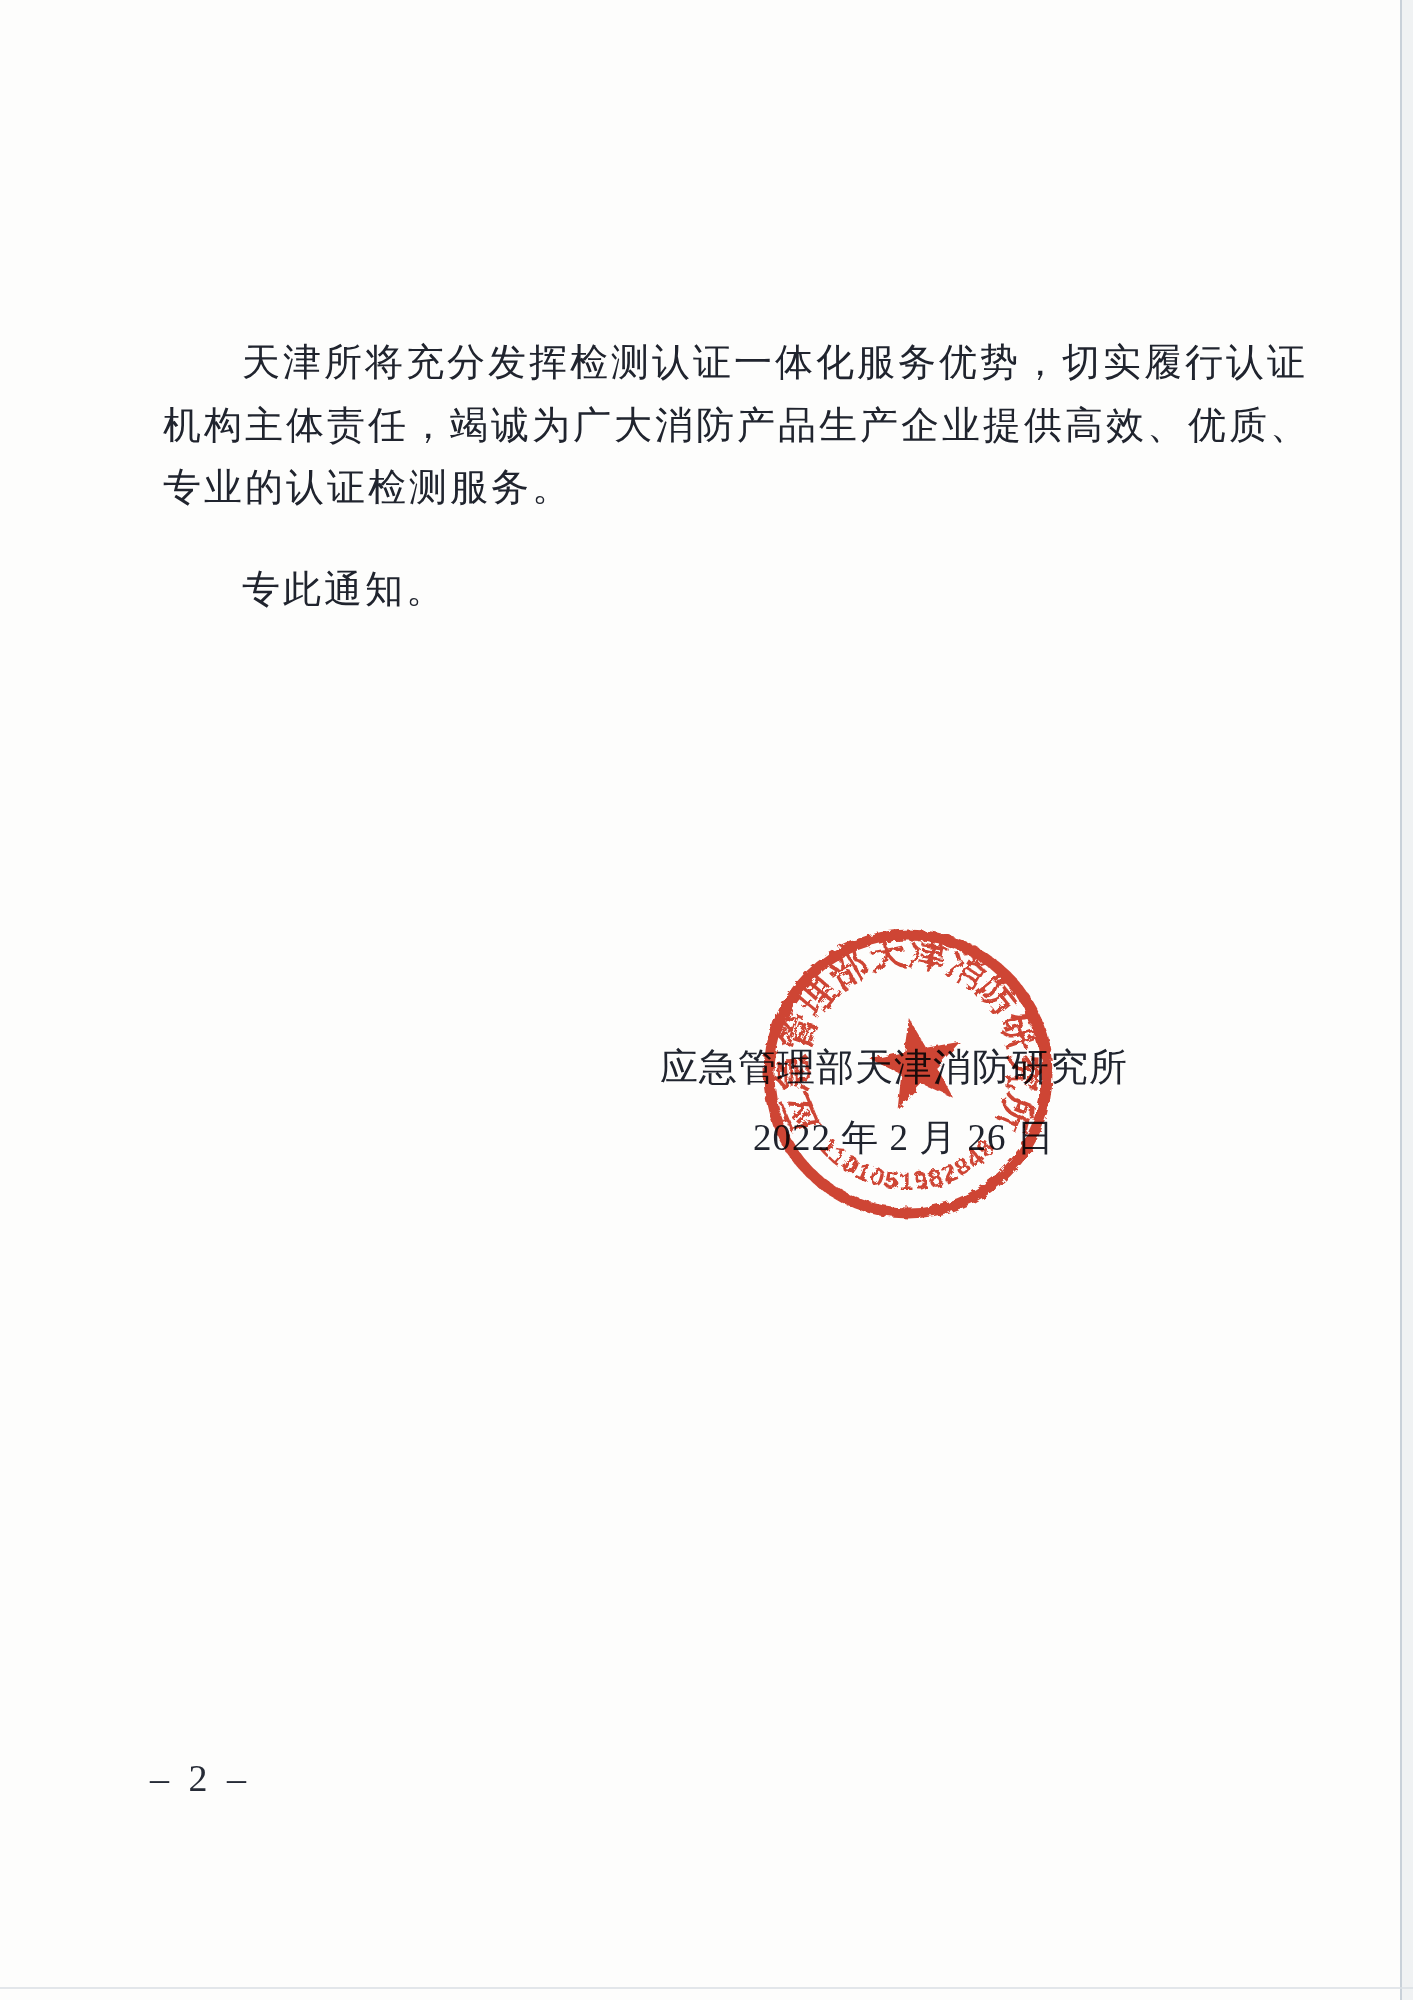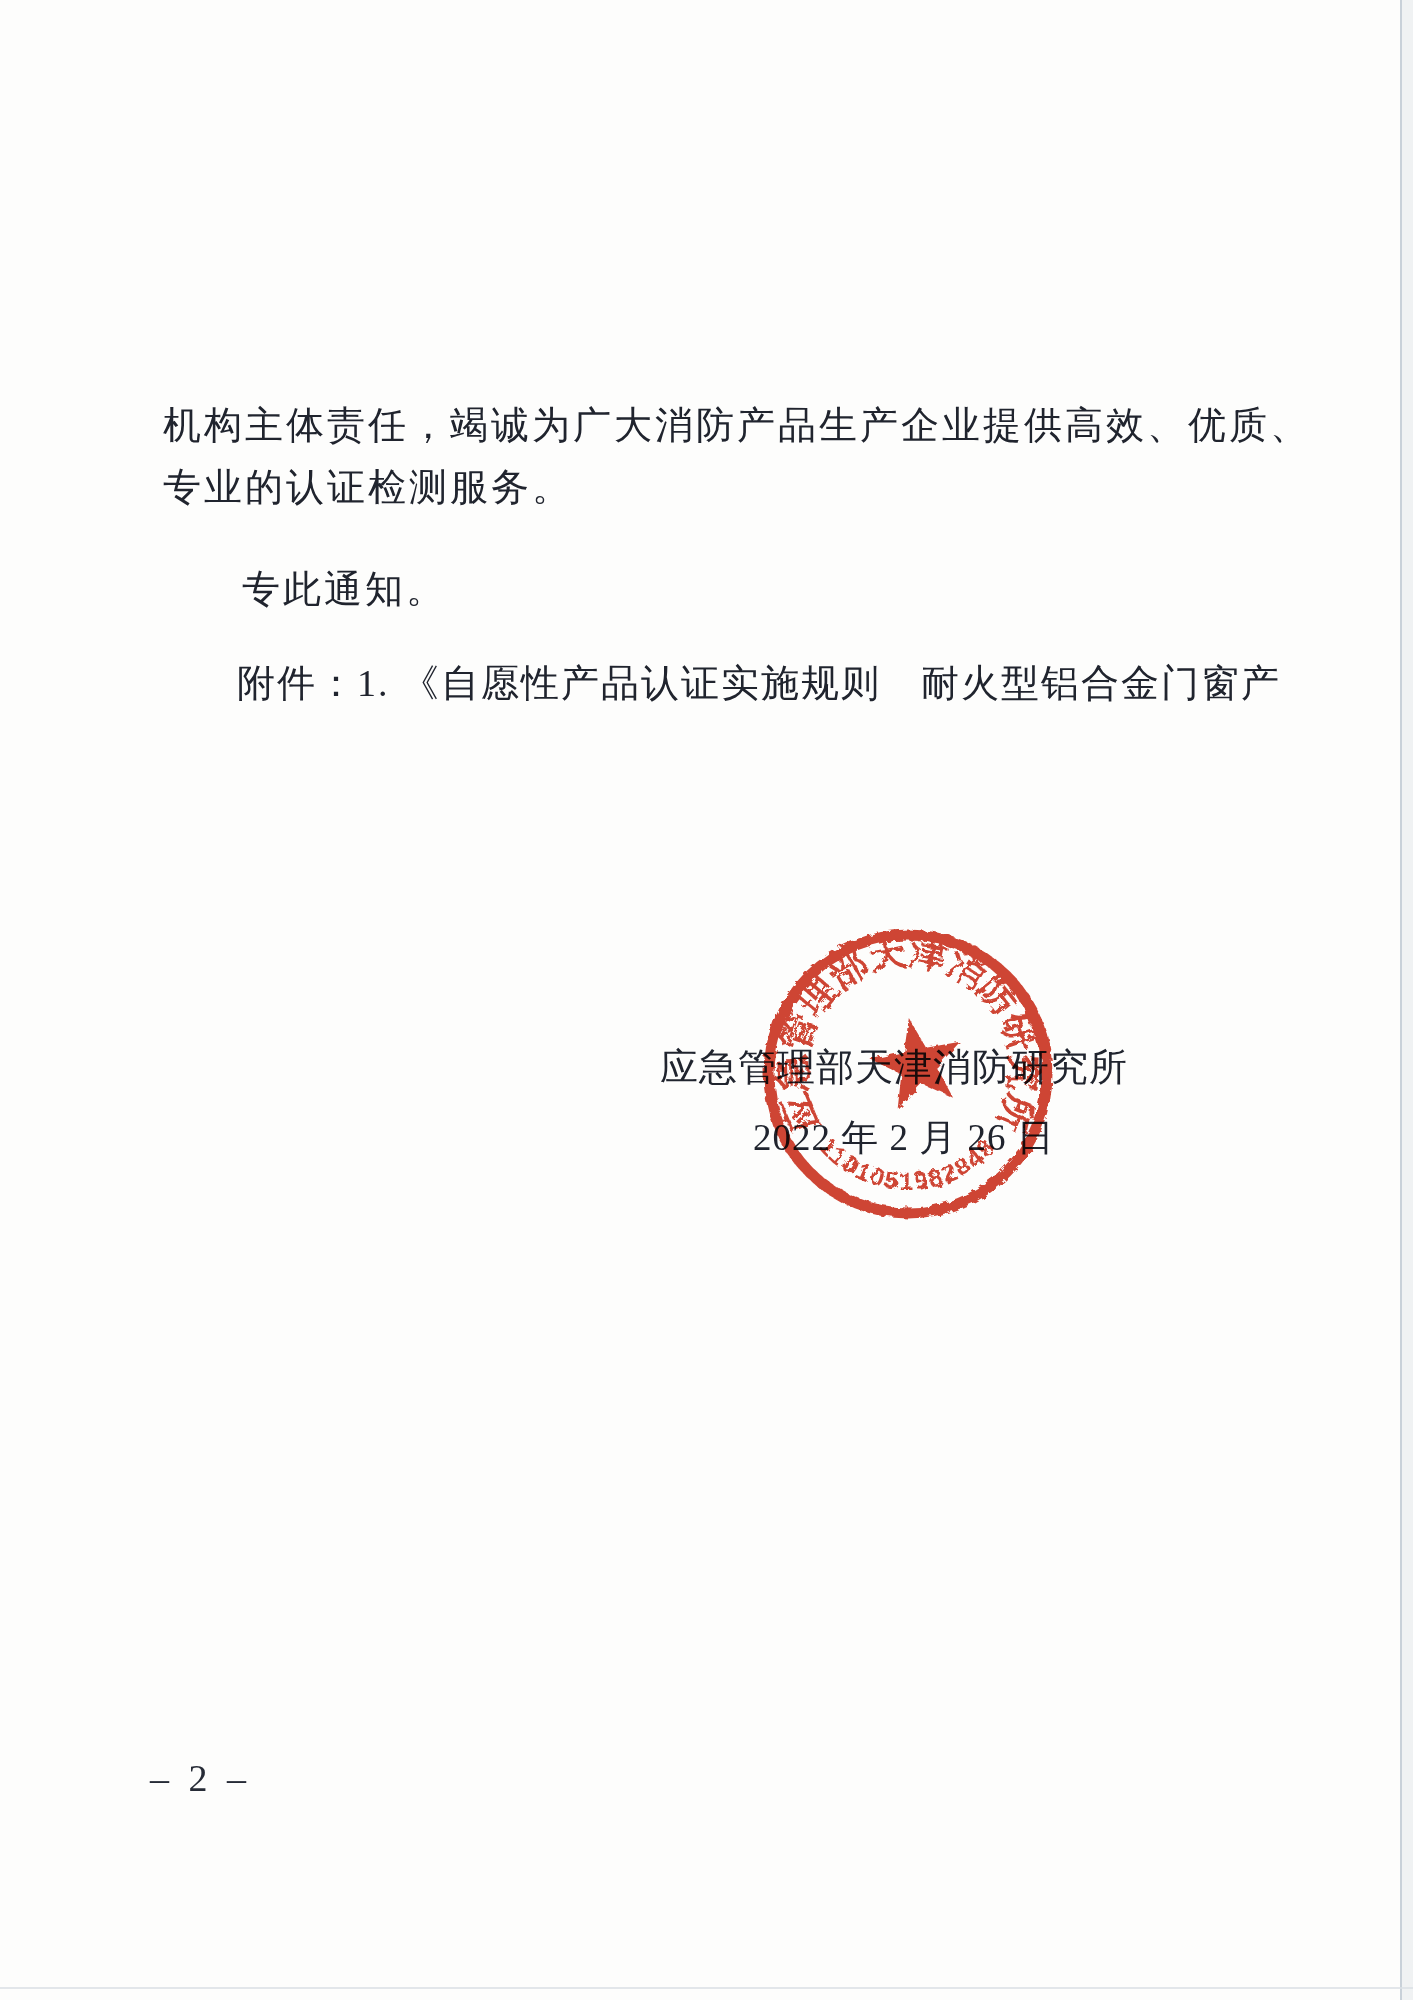--- a/index.html
+++ b/index.html
@@ -38,25 +38,25 @@
   
   .scan-strip{position:absolute;top:0;right:0;width:11px;height:2000px;background:#f0f2f3;}
   .scan-vline{position:absolute;top:0;left:1400px;width:2px;height:2000px;background:var(--scan-line);}
   .scan-hline{position:absolute;left:0;top:1987px;width:1413px;height:2px;background:#dbe0e5;opacity:.8;}
 </style>
 </head>
 <body>
 
 <div class="page">
 
+  <div class="line" style="left:242px;top:343px;">天津所将充分发挥检测认证一体化服务优势，切实履行认证</div>
   <div class="line" style="left:163px;top:406px;">机构主体责任，竭诚为广大消防产品生产企业提供高效、优质、</div>
   <div class="line" style="left:163px;top:468px;">专业的认证检测服务。</div>
   <div class="line" style="left:242px;top:530px;margin-top:40px;">专此通知。</div>
 
-  <div class="line att" style="left:237px;top:664px;">附件：1. 《自愿性产品认证实施规则　耐火型铝合金门窗产</div>
 
   <div class="sig-org">应急管理部天津消防研究所</div>
   <div class="sig-date">2022 年 2 月 26 日</div>
 
   <svg class="seal" viewBox="0 0 296 296">
     <defs>
       <filter id="rough" x="-10%" y="-10%" width="120%" height="120%">
         <feTurbulence type="fractalNoise" baseFrequency="0.14" numOctaves="3" seed="7" result="noise"></feTurbulence>
         <feDisplacementMap in="SourceGraphic" in2="noise" scale="6"></feDisplacementMap>
       </filter>

